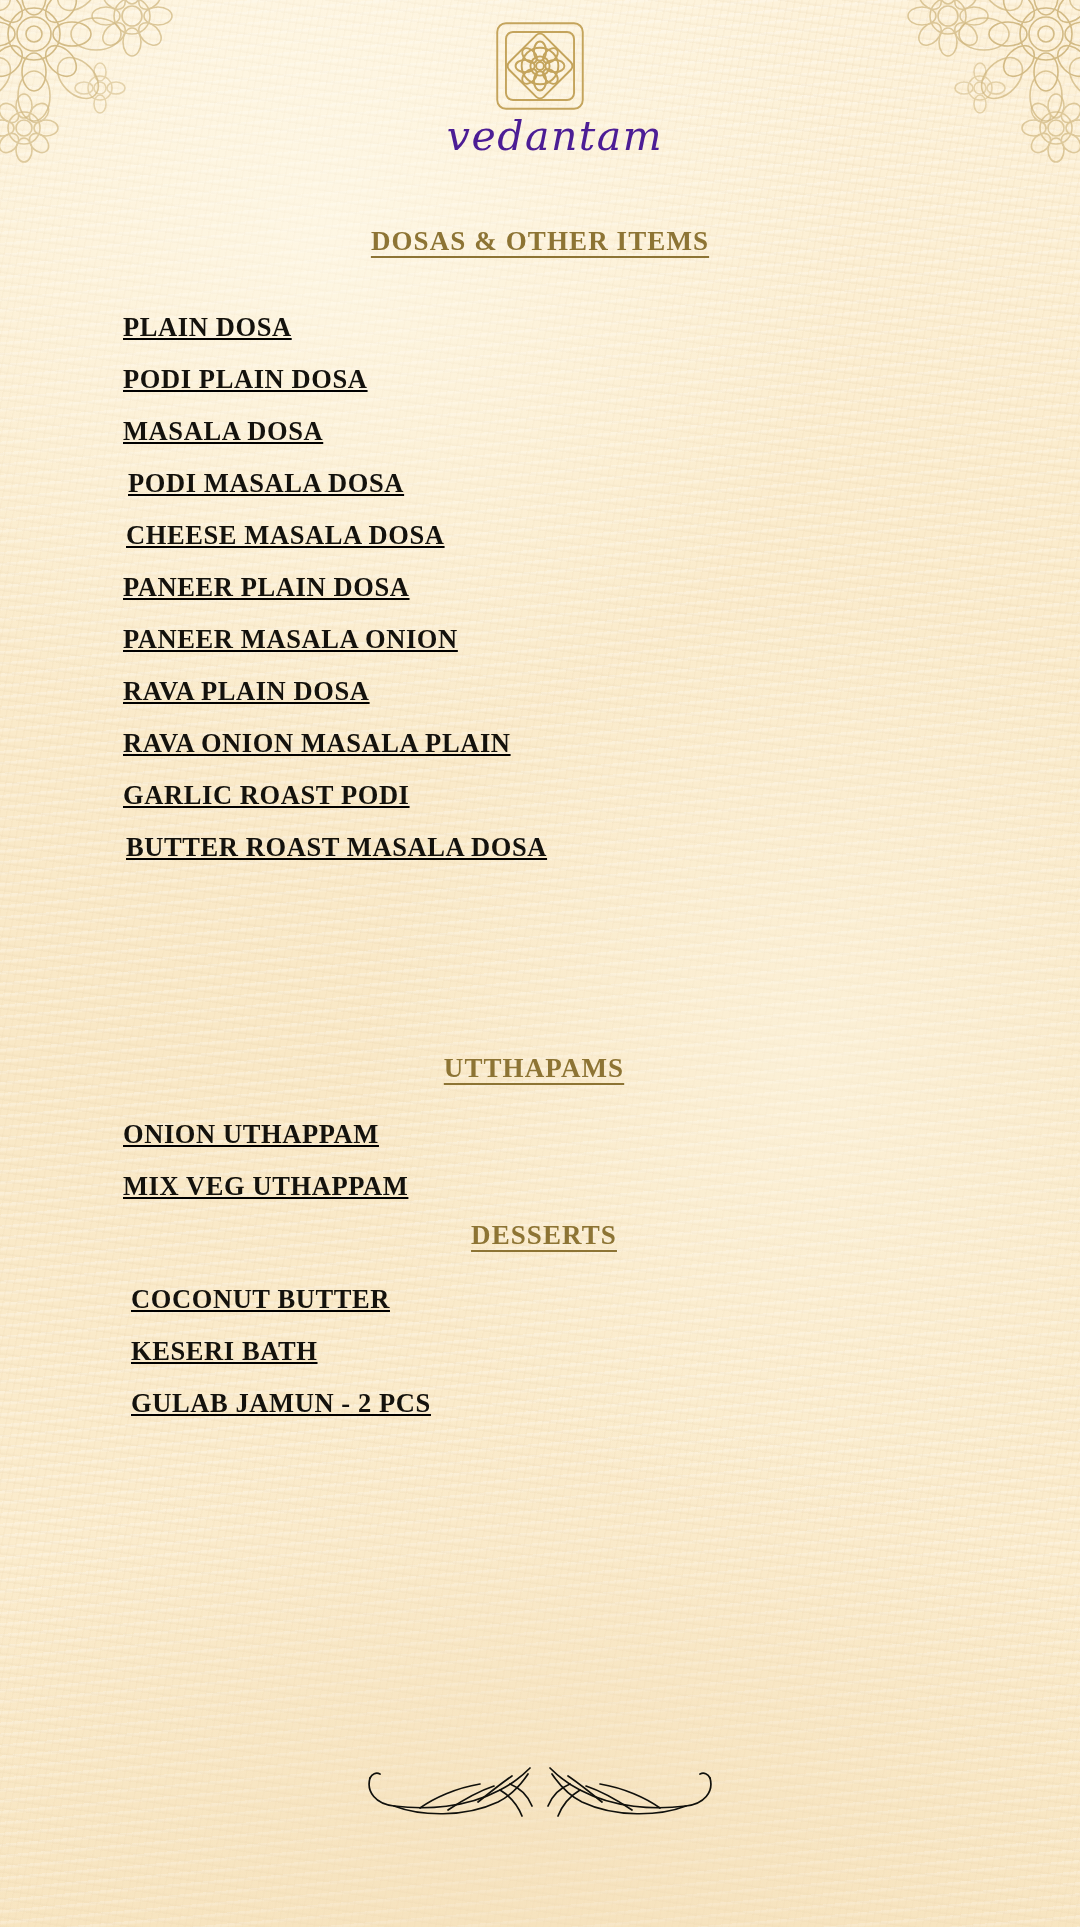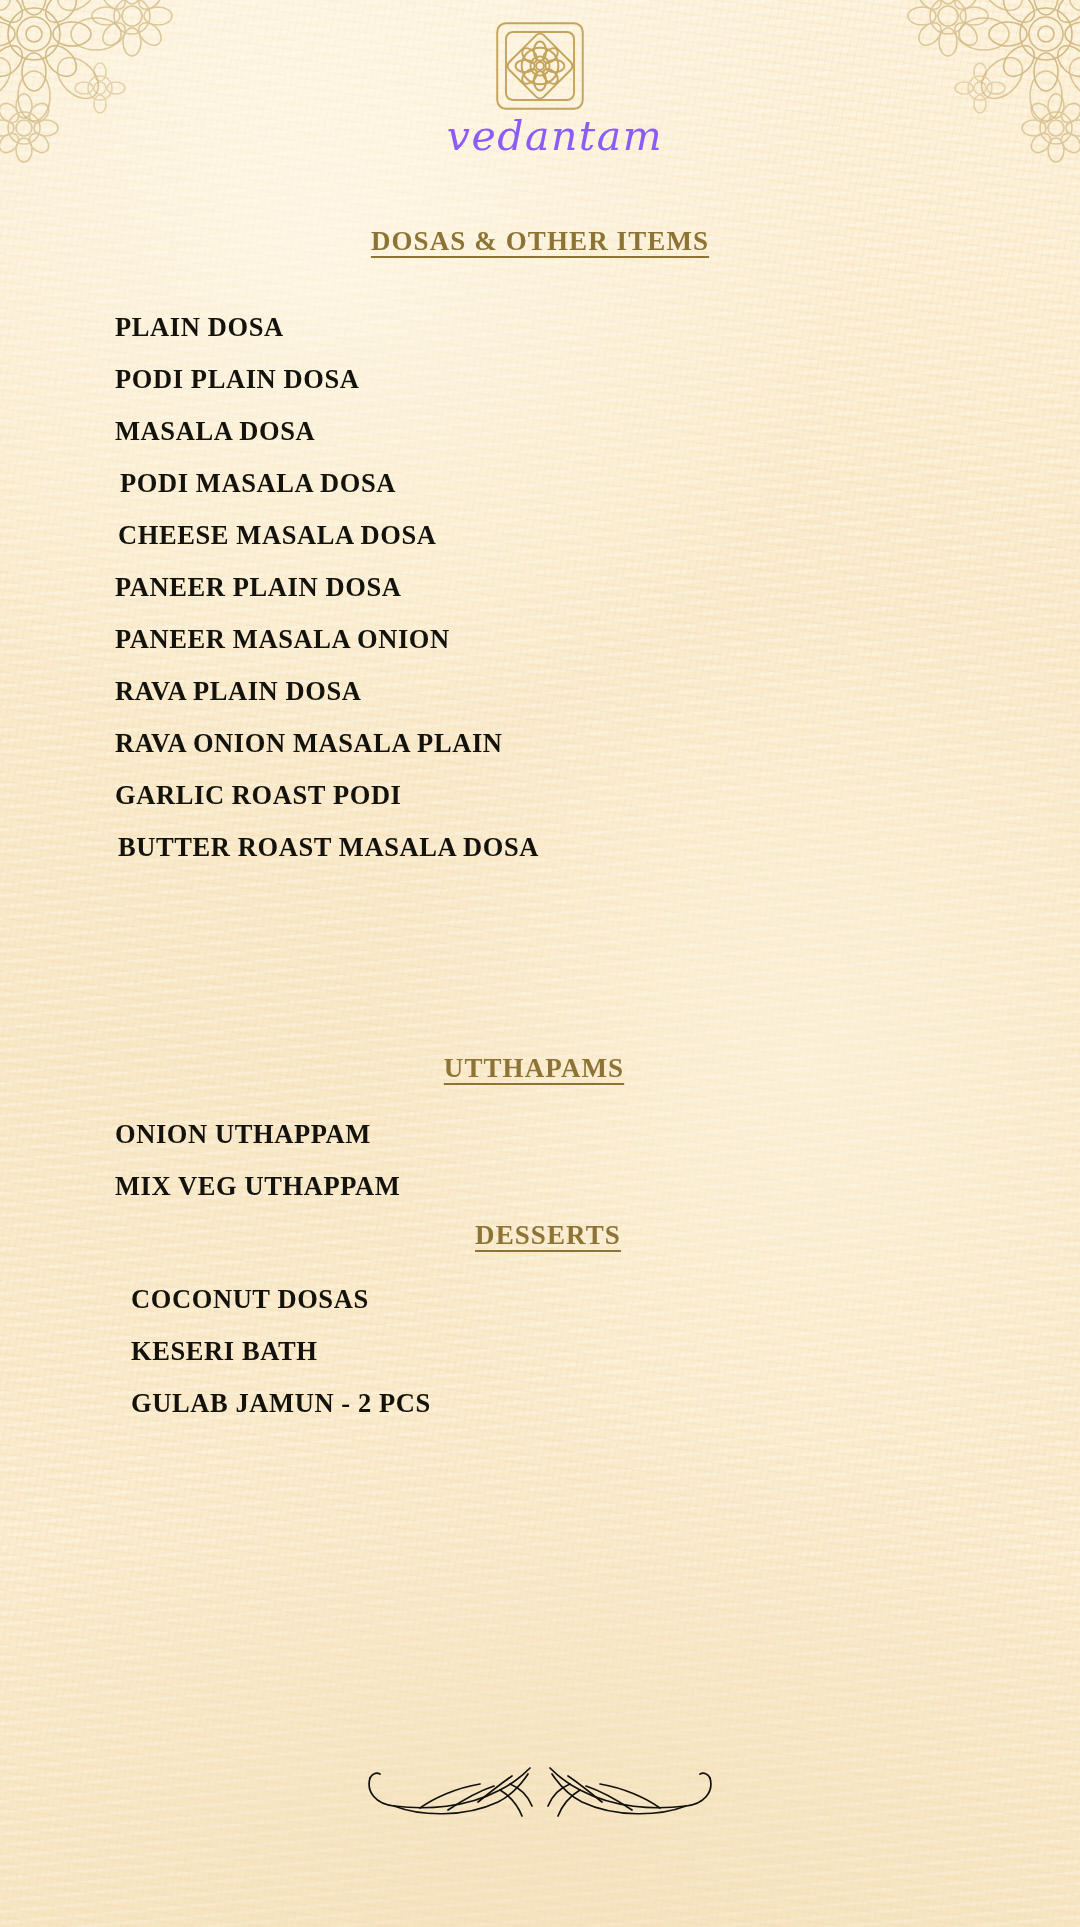--- a/index.html
+++ b/index.html
@@ -55,61 +55,62 @@
     right: 0;
     text-align: center;
   }
   .brand-mark { display: block; margin: 0 auto; }
   .brand-name {
     margin-top: -6px;
     font-family: "DejaVu Serif", serif;
     font-style: italic;
     font-size: 41px;
     letter-spacing: 1.5px;
-    color: #8b5cf6;
+    color: #4c1d95;
     font-weight: 400;
     padding-left: 30px;
   }
 
   
   .section-title {
     text-align: center;
     font-family: "Liberation Serif", serif;
     font-weight: bold;
     font-size: 27px;
     letter-spacing: 1.1px;
     color: #8d7434;
     text-decoration: underline;
     text-underline-offset: 6px;
     text-decoration-thickness: 2px;
   }
 
   .menu-list {
     list-style: none;
-    margin: 0;
+    margin: 8px;
     padding: 0;
+    text-decoration: underline;
   }
   .menu-item {
     font-family: "Liberation Serif", serif;
     font-weight: bold;
     font-size: 26.5px;
     letter-spacing: 0.6px;
     color: #14120d;
     line-height: 52px;
     white-space: nowrap;
   }
 
   
   #dosas-block   { position: absolute; top: 226px; left: 0; right: 0; }
   #dosas-list    { margin-top: 44px; padding-left: 115px; }
 
   #utthapams-block { position: absolute; top: 1053px; left: 0; right: 12px; }
   #utthapams-list  { margin-top: 24px; padding-left: 115px; }
 
-  #desserts-block { position: absolute; top: 1220px; left: 16px; right: 0; }
+  #desserts-block { position: absolute; top: 1220px; left: 8px; right: 0; }
   #desserts-list  { margin-top: 22px; padding-left: 115px; }
 
   .footer-flourish {
     position: absolute;
     bottom: 95px;
     left: 0;
     right: 0;
     display: flex;
     justify-content: center;
   }
@@ -288,21 +289,21 @@
     <div class="section-title">UTTHAPAMS</div>
     <ul id="utthapams-list" class="menu-list">
       <li class="menu-item">ONION UTHAPPAM</li>
       <li class="menu-item">MIX VEG UTHAPPAM</li>
     </ul>
   </div>
 
   <div id="desserts-block">
     <div class="section-title">DESSERTS</div>
     <ul id="desserts-list" class="menu-list">
-      <li class="menu-item">COCONUT DOSAS</li>
+      <li class="menu-item">COCONUT BUTTER</li>
       <li class="menu-item">KESERI BATH</li>
       <li class="menu-item">GULAB JAMUN - 2 PCS</li>
     </ul>
   </div>
 
   <div class="footer-flourish">
     <svg viewBox="0 0 360 70" width="360" height="70" fill="none" stroke="#10100c" stroke-width="1.7" stroke-linecap="round">
 
       <path d="M10 16 C 6 30, 16 42, 34 44 C 66 48, 106 46, 140 28 C 152 22, 162 14, 170 6"></path>
       <path d="M34 44 C 60 54, 104 56, 138 40 C 150 34, 160 24, 168 12"></path>

